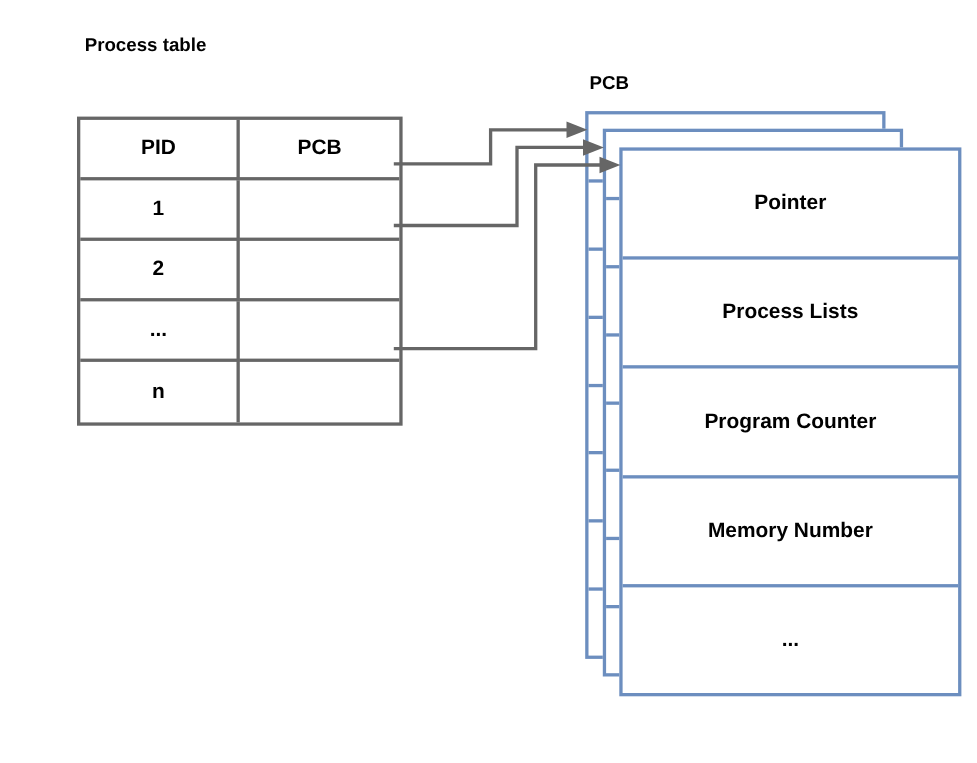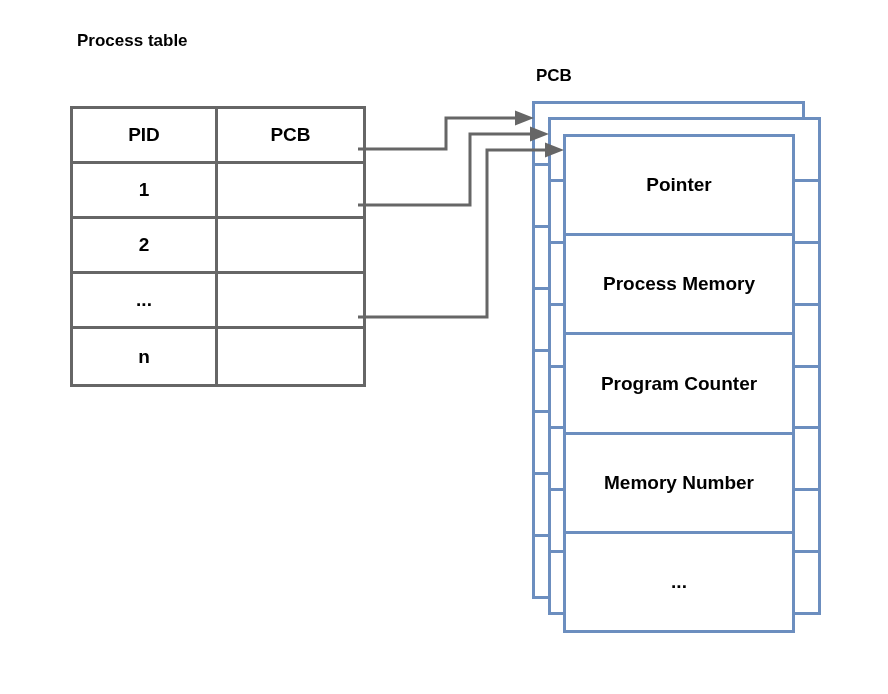--- a/index.html
+++ b/index.html
@@ -73,21 +73,21 @@
     display: flex;
     align-items: center;
     justify-content: center;
     font-size: 19px;
     white-space: nowrap;
   }
   .pcb-rect .prow + .prow { border-top: 3px solid var(--pcb-border); }
 
   .pcb-back   { left: 532px; top: 101px; width: 273px; height: 498px; z-index: 1; }
   .pcb-middle { left: 548px; top: 117px; width: 273px; height: 498px; z-index: 2; }
-  .pcb-front  { left: 563px; top: 134px; width: 232px; height: 499px; z-index: 3; }
+  .pcb-front  { left: 563px; top: 134px; width: 311px; height: 499px; z-index: 3; }
 
   
   .arrows {
     position: absolute;
     left: 0; top: 0;
     width: 888px; height: 694px;
     z-index: 4;
     pointer-events: none;
   }
   .arrow-line { stroke: var(--arrow); stroke-width: 3; fill: none; }
@@ -136,21 +136,21 @@
     <div class="prow"></div>
       <div class="prow"></div>
     <div class="prow"></div>
       <div class="prow"></div>
     <div class="prow"></div>
       <div class="prow"></div>
   </div>
 
   <div class="pcb-rect pcb-front">
     <div class="prow">Pointer</div>
-    <div class="prow">Process Memory</div>
+    <div class="prow">Process Lists</div>
     <div class="prow">Program Counter</div>
     <div class="prow">Memory Number</div>
     <div class="prow">...</div>
   </div>
 
   <svg class="arrows" viewBox="0 0 888 694" xmlns="http://www.w3.org/2000/svg">
 
     <g>
       <polyline class="arrow-line" points="358,149 446,149 446,118 517,118"></polyline>
       <polygon class="arrow-head" points="534,118 515,110.5 515,125.5"></polygon>

